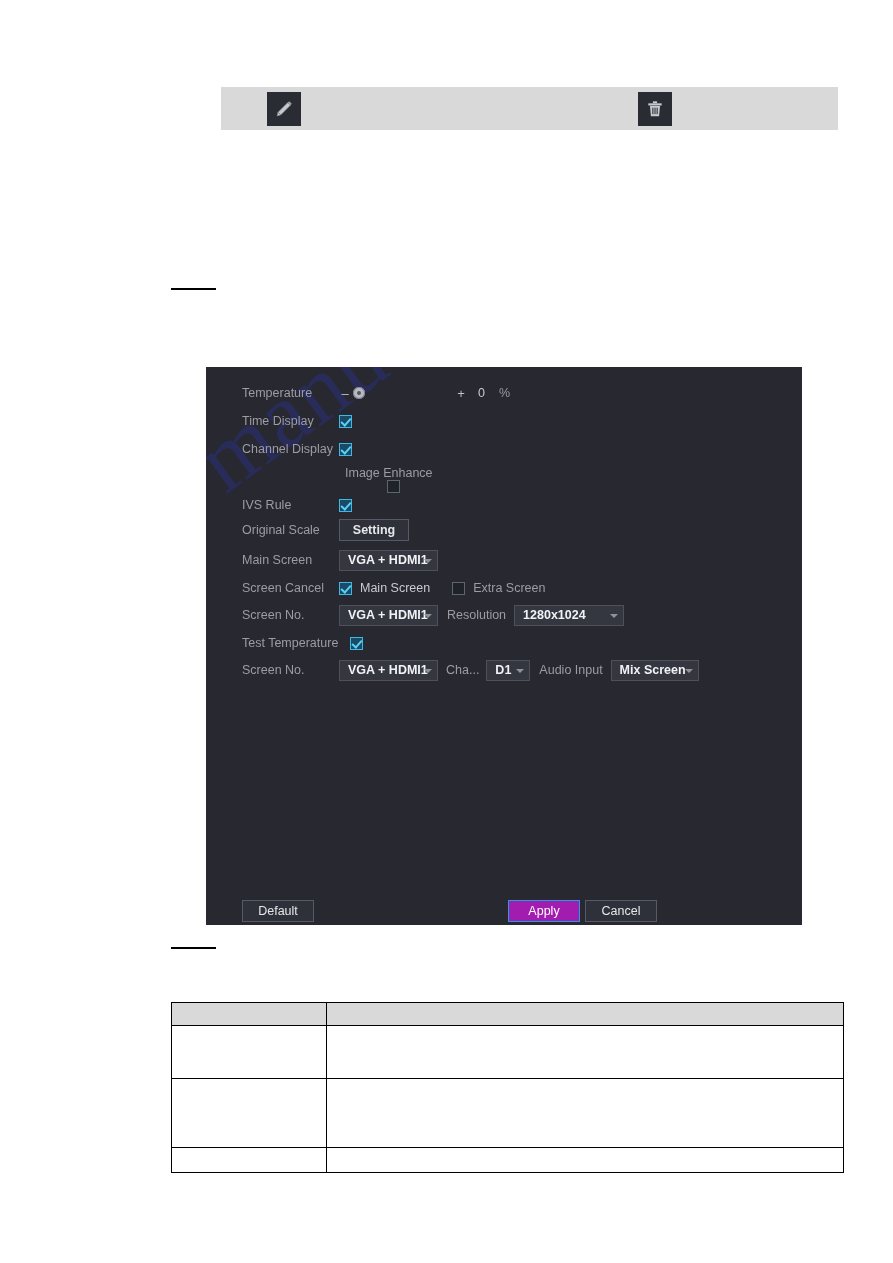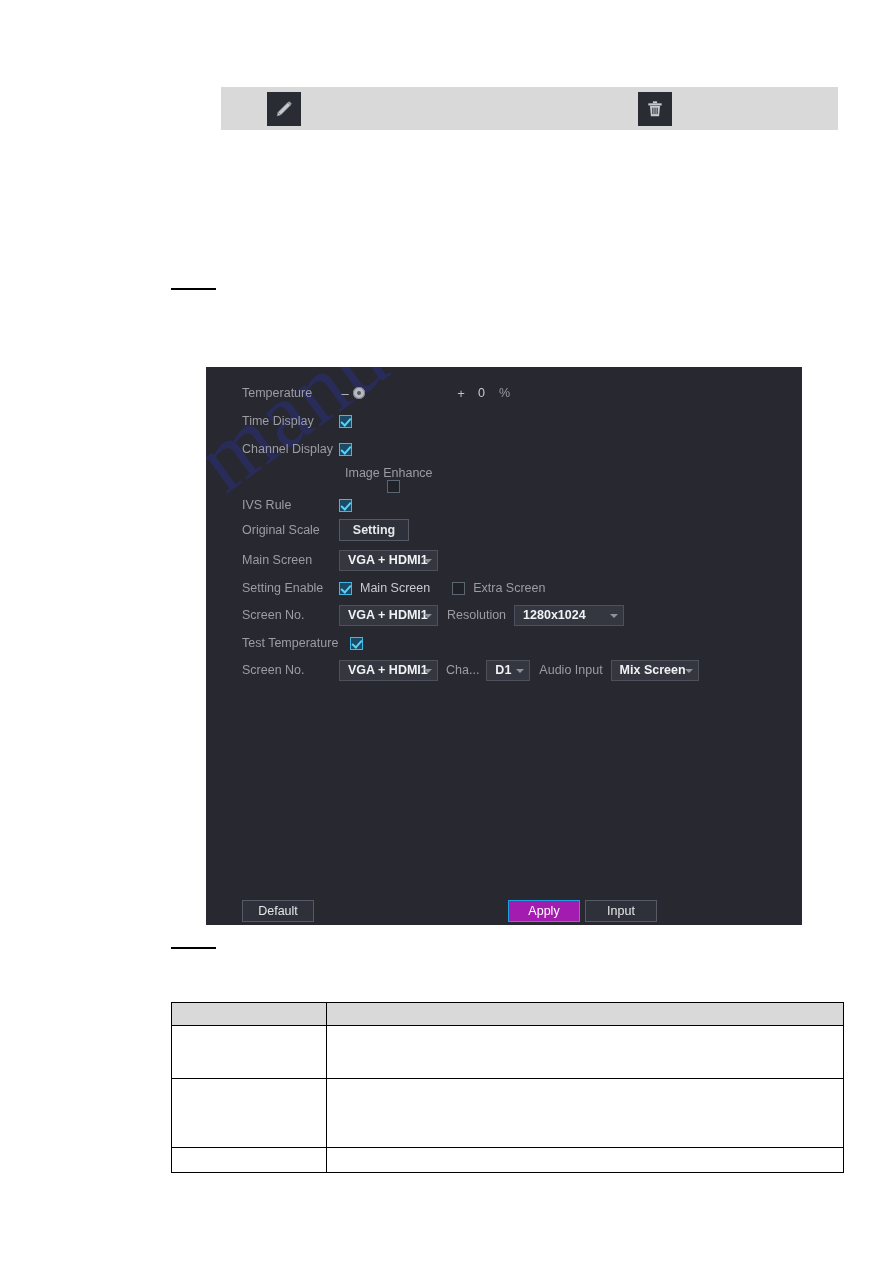--- a/index.html
+++ b/index.html
@@ -210,21 +210,21 @@
 
     <div class="row" style="top:182px;left:36px;width:400px;">
       <span class="lbl" style="width:94px;">Main Screen</span>
       <span class="dd" style="margin-left:3px;width:99px;">
         <span>VGA + HDMI1</span>
         <span class="caret"></span>
       </span>
     </div>
 
     <div class="row" style="top:210px;left:36px;width:480px;">
-      <span class="lbl" style="width:94px;">Setting Enable</span>
+      <span class="lbl" style="width:94px;">Screen Cancel</span>
       <span class="cbx on" style="margin-left:3px;"></span>
       <span class="lbl" style="margin-left:8px;color:#c9cad0;">Main Screen</span>
       <span class="cbx" style="margin-left:22px;"></span>
       <span class="lbl" style="margin-left:8px;">Extra Screen</span>
     </div>
 
     <div class="row" style="top:237px;left:36px;width:540px;">
       <span class="lbl" style="width:94px;">Screen No.</span>
       <span class="dd" style="margin-left:3px;width:99px;">
         <span>VGA + HDMI1</span>
@@ -256,21 +256,21 @@
       <span class="lbl" style="margin-left:9px;">Audio Input</span>
       <span class="dd" style="margin-left:8px;width:88px;">
         <span>Mix Screen</span>
         <span class="caret"></span>
       </span>
     </div>
 
     <div class="row" style="top:533px;left:36px;width:540px;">
       <span class="btn" style="width:72px;">Default</span>
       <span class="btn primary" style="margin-left:194px;width:72px;">Apply</span>
-      <span class="btn" style="margin-left:5px;width:72px;">Input</span>
+      <span class="btn" style="margin-left:5px;width:72px;">Cancel</span>
     </div>
 
   </div>
 </div>
 
 <table class="tbl">
   <tbody>
       <tr class="head">
     <td class="c1">
           <span class="cell-txt"></span>

